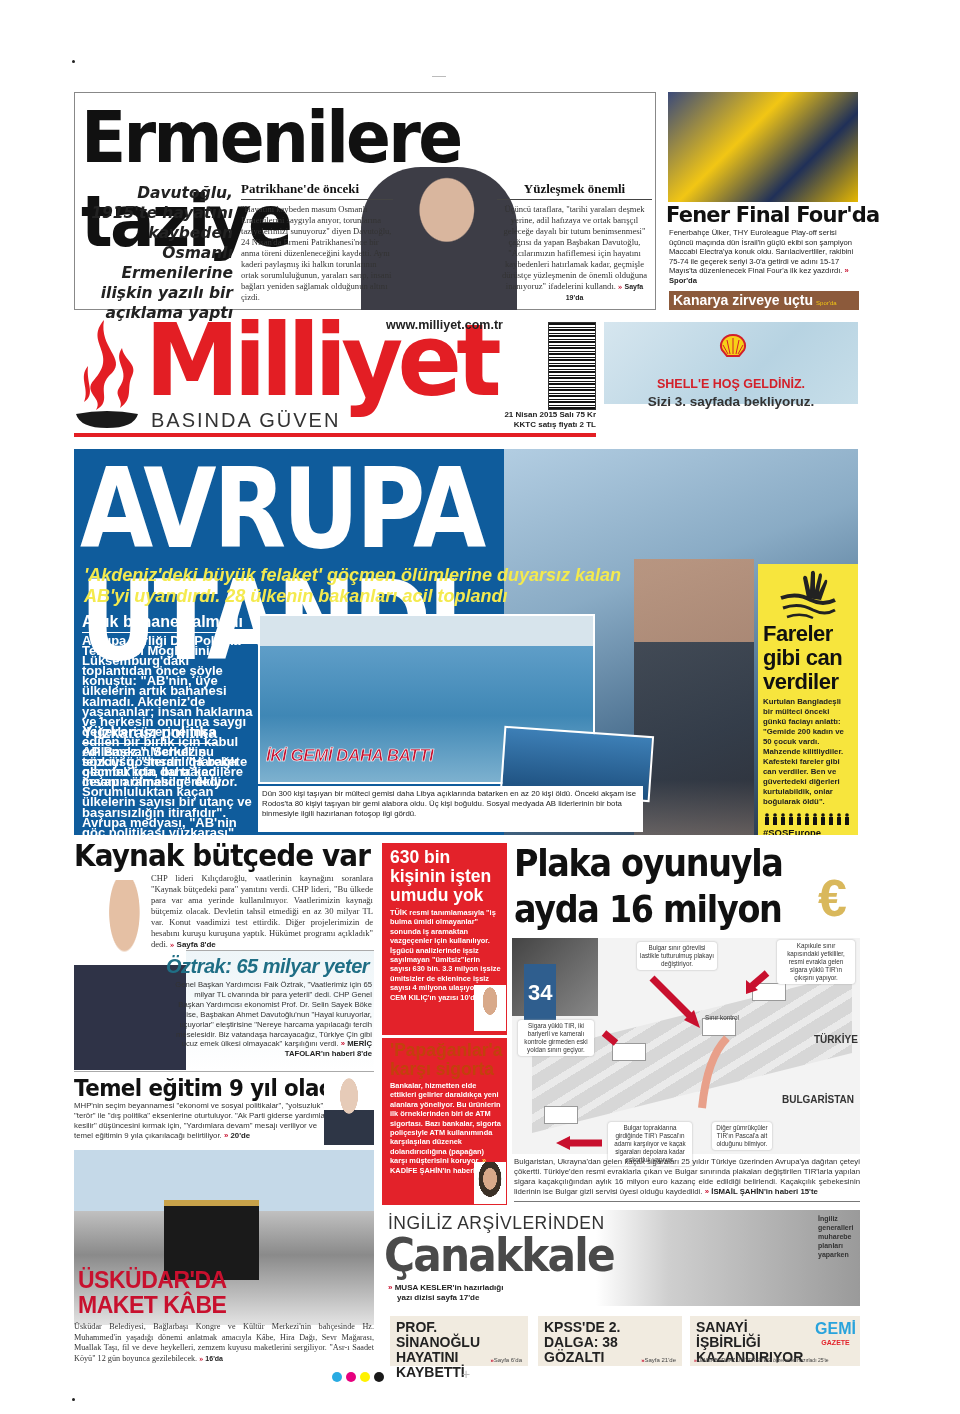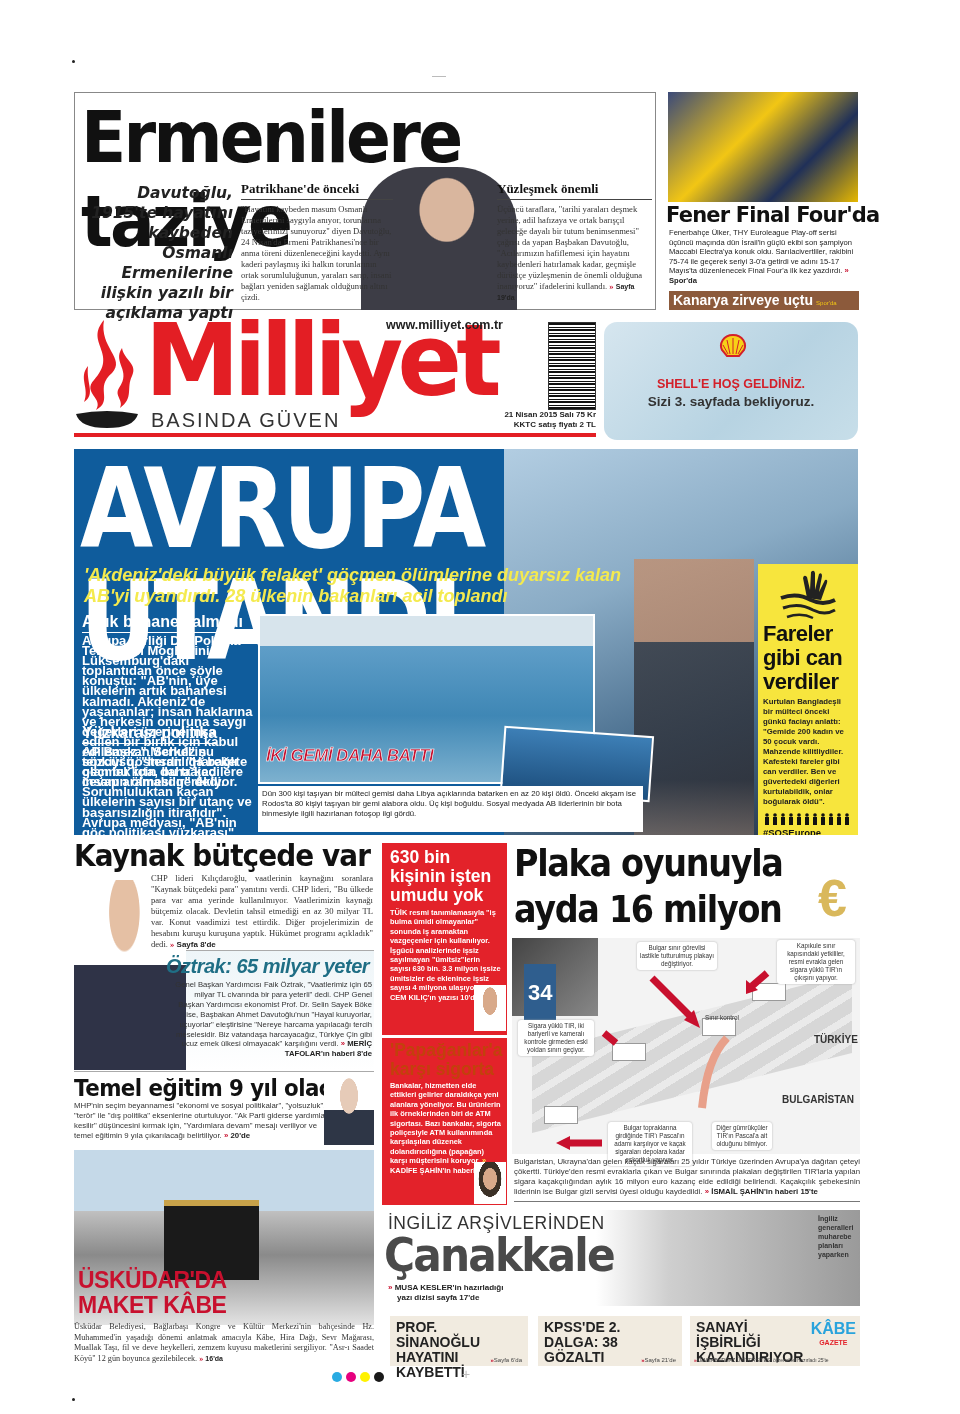--- a/index.html
+++ b/index.html
@@ -14,41 +14,41 @@
   
   .dot { width: 3px; height: 3px; background: #222; border-radius: 50%; }
 
   
   #top-box { left: 74px; top: 92px; width: 582px; height: 218px; border: 1px solid #888; background: #fff; }
   #top-headline { left: 6px; top: 2px; width: 570px; font-size: 72px; font-weight: 900; letter-spacing: -3px; font-family: "DejaVu Sans", sans-serif; transform: scaleX(0.92); transform-origin: left; line-height: 84px; }
   #top-deck { left: 6px; top: 90px; width: 152px; text-align: right; font-style: italic; font-weight: bold; font-size: 15.5px; line-height: 20px; color: #222; font-family: "DejaVu Sans", sans-serif; }
   .col-head { font-family: "Liberation Serif", serif; font-weight: bold; font-size: 13px; border-bottom: 1px solid #444; padding-bottom: 2px; margin-bottom: 4px; }
   .col-body { font-family: "Liberation Serif", serif; font-size: 8.6px; line-height: 11px; color: #333; }
   #col1 { left: 166px; top: 88px; width: 152px; }
-  #col2 { left: 422px; top: 88px; width: 155px; text-align: left; }
+  #col2 { left: 422px; top: 88px; width: 155px; text-align: center; }
   #davutoglu-photo { left: 286px; top: 74px; width: 156px; height: 143px; background: radial-gradient(ellipse at 55% 30%, #d9b69e 0 22%, #3d3d46 23% 100%); border-radius: 60px 60px 0 0; }
 
   
   #fener-photo { left: 668px; top: 92px; width: 190px; height: 110px; background: linear-gradient(135deg,#3b4a79,#f2c614 40%,#203058 70%,#e6b800); }
   #fener-title { left: 666px; top: 203px; font-weight: 900; font-size: 21px; letter-spacing: -0.8px; font-family: "DejaVu Sans", sans-serif; }
   #fener-body { left: 669px; top: 228px; width: 190px; font-size: 7.6px; line-height: 9.6px; color: #222; }
   #kanarya { left: 669px; top: 291px; width: 190px; height: 19px; background: #8c5a3b; color: #fff; font-weight: bold; font-size: 14px; padding-left: 4px; line-height: 19px; }
   #kanarya small { font-size: 6px; color: #f2c614; font-weight: normal; margin-left: 3px; }
 
   
   #flame { left: 74px; top: 318px; width: 66px; height: 112px; }
   #logo { left: 145px; top: 306px; font-family: "DejaVu Sans", sans-serif; font-weight: 900; font-size: 100px; color: #e31e24; letter-spacing: -6px; line-height: 110px; transform: scaleX(0.95); transform-origin: left; }
   #slogan { left: 151px; top: 409px; font-size: 20px; letter-spacing: 2px; color: #333; }
   #url { left: 386px; top: 318px; font-size: 12.5px; font-weight: bold; color: #222; }
   #barcode { left: 548px; top: 322px; width: 48px; height: 88px; border: 1px solid #333; background: repeating-linear-gradient(0deg,#111 0 2px,#fff 2px 3px,#111 3px 4px,#fff 4px 6px); }
   #datebox { left: 470px; top: 410px; width: 126px; text-align: right; font-size: 8px; font-weight: bold; line-height: 10px; color: #222; }
   #red-rule { left: 74px; top: 433px; width: 522px; height: 4px; background: #e31e24; }
 
   
-  #shell-ad { left: 604px; top: 322px; width: 254px; height: 118px; background: linear-gradient(135deg,#d6e6ef,#b7d3e2 60%,#c7dee9); border-radius: 13px; }
+  #shell-ad { left: 604px; top: 322px; width: 254px; height: 82px; background: linear-gradient(135deg,#d6e6ef,#b7d3e2 60%,#c7dee9); }
   #shell-logo { left: 115px; top: 12px; width: 28px; height: 24px; }
   #shell-line1 { left: 0; top: 55px; width: 254px; text-align: center; color: #d3202a; font-weight: bold; font-size: 12.5px; }
   #shell-line2 { left: 0; top: 72px; width: 254px; text-align: center; color: #333; font-weight: bold; font-size: 13.5px; }
 
   
   #main-box { left: 74px; top: 449px; width: 784px; height: 386px; background: #0f5c9c; overflow: hidden; }
   #main-bg { left: 430px; top: 0; width: 354px; height: 386px; background: linear-gradient(160deg,#cfe1ee 0%,#9fb9cc 35%,#4d6b86 70%,#2b2b33 100%); opacity: 0.85; }
   #main-headline { left: 6px; top: 4px; font-size: 110px; font-weight: 900; color: #fff; letter-spacing: -4px; font-family: "DejaVu Sans", sans-serif; transform: scaleX(0.86); transform-origin: left; line-height: 112px; }
   #main-deck { left: 10px; top: 116px; width: 560px; font-size: 18px; font-style: italic; font-weight: bold; color: #f4ea4e; line-height: 21px; }
   .side-head { color: #fff; font-weight: bold; font-size: 16px; border-bottom: 1px solid #fff; display: inline-block; padding-bottom: 1px; margin-bottom: 3px; }
@@ -354,21 +354,21 @@
 <div id="teaser1" class="teaser">
   <div class="teaser-title">PROF. SİNANOĞLU HAYATINI KAYBETTİ</div>
   <div class="teaser-ref"><span class="ref-arrow">»</span><span>Sayfa 6'da</span></div>
 </div>
 <div id="teaser2" class="teaser">
   <div class="teaser-title">KPSS'DE 2. DALGA: 38 GÖZALTI</div>
   <div class="teaser-ref"><span class="ref-arrow">»</span><span>Sayfa 21'de</span></div>
 </div>
 <div id="teaser3" class="teaser">
   <div class="teaser-title" style="width:120px;">SANAYİ İŞBİRLİĞİ KAZANDIRIYOR</div>
-  <div id="genc-logo"><span>KÂBE</span><small>GAZETE</small></div>
+  <div id="genc-logo"><span>GEMİ</span><small>GAZETE</small></div>
   <div class="teaser-ref" style="font-size:5px;left:4px;"><span class="ref-arrow">»</span><span>KEMERBURGAZ ÜNİVERSİTESİ öğrencileri hazırladı 25'te</span></div>
 </div>
 
 <div class="cmyk" style="left: 332px; background: rgb(41, 171, 226);"></div>
 <div class="cmyk" style="left: 346px; background: rgb(230, 0, 126);"></div>
 <div class="cmyk" style="left: 360px; background: rgb(255, 242, 0);"></div>
 <div class="cmyk" style="left: 374px; background: rgb(26, 26, 26);"></div>
 <div class="abs" style="left:462px;top:1366px;color:#bbb;font-size:14px;">+</div>
 
 </body></html>

